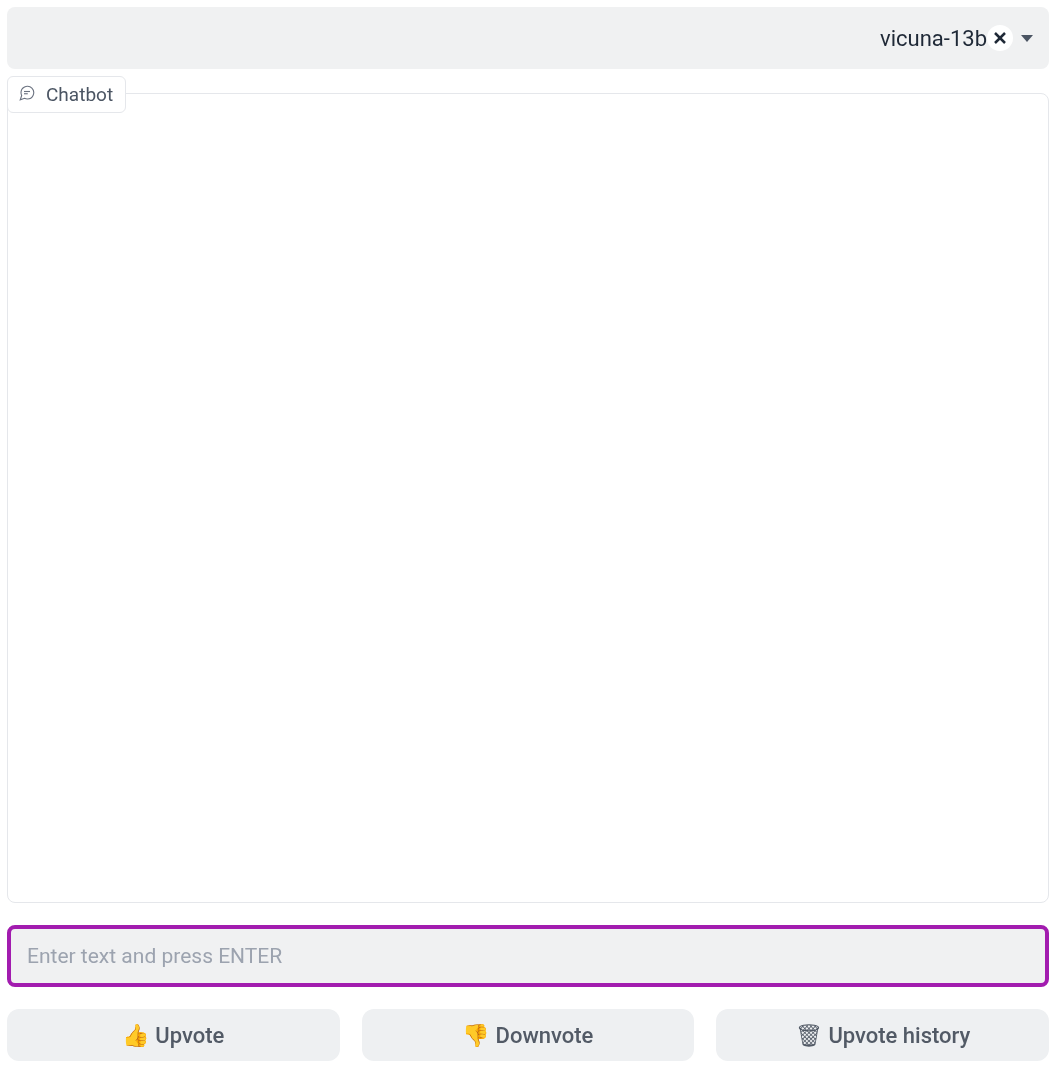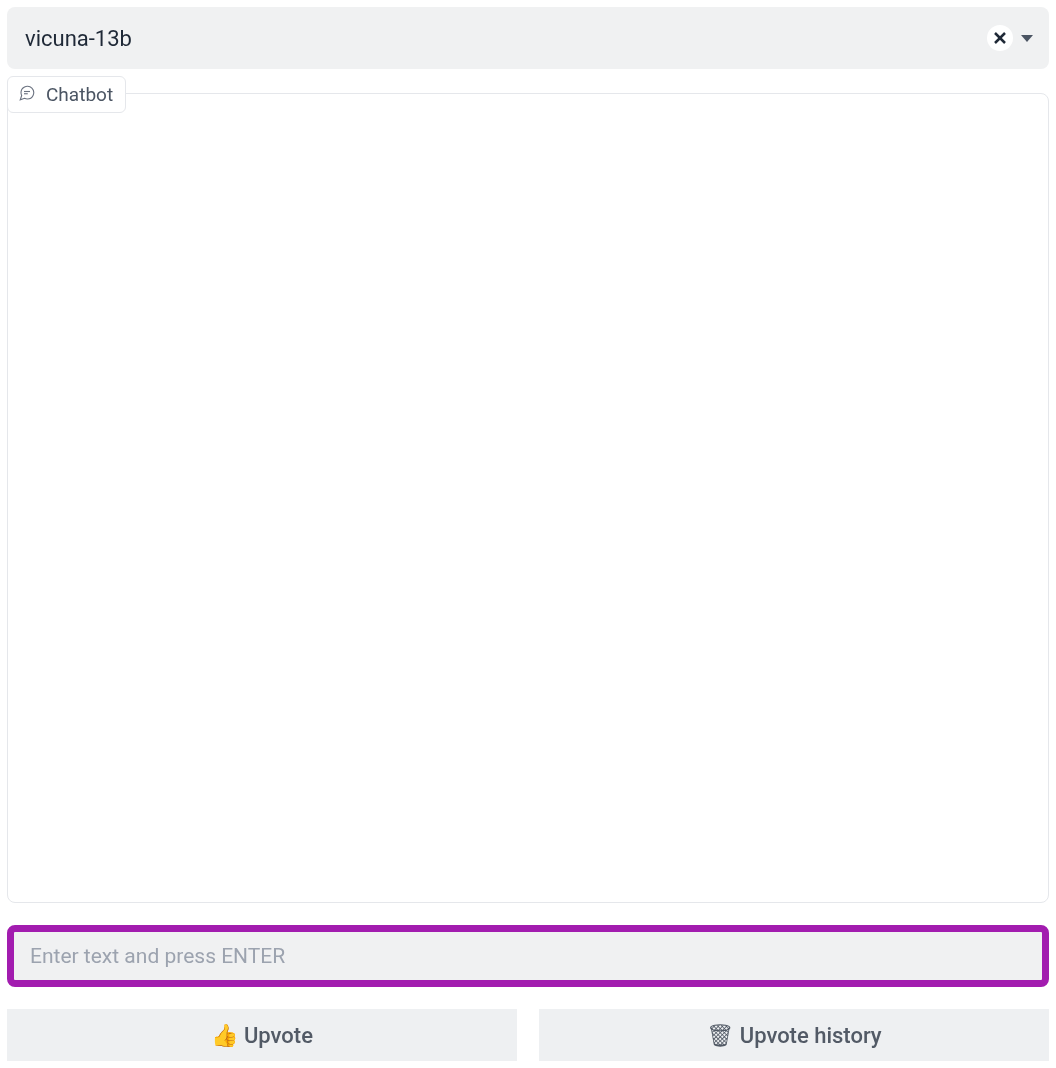--- a/index.html
+++ b/index.html
@@ -20,20 +20,21 @@
     
     
     .model-selector {
       background: #f0f1f2;
       border-radius: 8px;
       height: 62px;
       display: flex;
       align-items: center;
       padding: 0 12px 0 18px;
       position: relative;
+      text-align: right;
     }
     .model-selector-text {
       flex: 1;
       font-size: 22px;
       color: #1f2937;
       font-weight: 400;
     }
     .model-selector-controls {
       display: flex;
       align-items: center;
@@ -96,21 +97,21 @@
     .chat-label-text {
       font-size: 19px;
       color: #4b5563;
       font-weight: 400;
     }
     
     
     .input-row {
       margin-top: 22px;
       background: #f0f1f2;
-      border: 7px solid #a21caf;
+      border: 4px solid #a21caf;
       border-radius: 8px;
       height: 62px;
       display: flex;
       align-items: center;
       padding: 0 16px;
     }
     .message-input {
       width: 100%;
       border: none;
       background: transparent;
@@ -126,21 +127,21 @@
     
     .button-bar {
       margin-top: 22px;
       display: flex;
       gap: 22px;
     }
     .action-btn {
       flex: 1;
       background: #eef0f2;
       border: none;
-      border-radius: 0;
+      border-radius: 12px;
       height: 52px;
       font-size: 22px;
       color: #525a66;
       font-weight: 500;
       cursor: pointer;
       display: flex;
       align-items: center;
       justify-content: center;
       font-family: inherit;
     }
@@ -173,14 +174,15 @@
     <span class="chat-label-text">Chatbot</span>
   </div>
 </div>
 
 <div class="input-row">
   <input type="text" class="message-input" placeholder="Enter text and press ENTER" style="">
 </div>
 
 <div class="button-bar">
   <button class="action-btn">👍  Upvote</button>
+  <button class="action-btn">👎  Downvote</button>
   <button class="action-btn">🗑  Upvote history</button>
 </div>
 
 </body></html>

